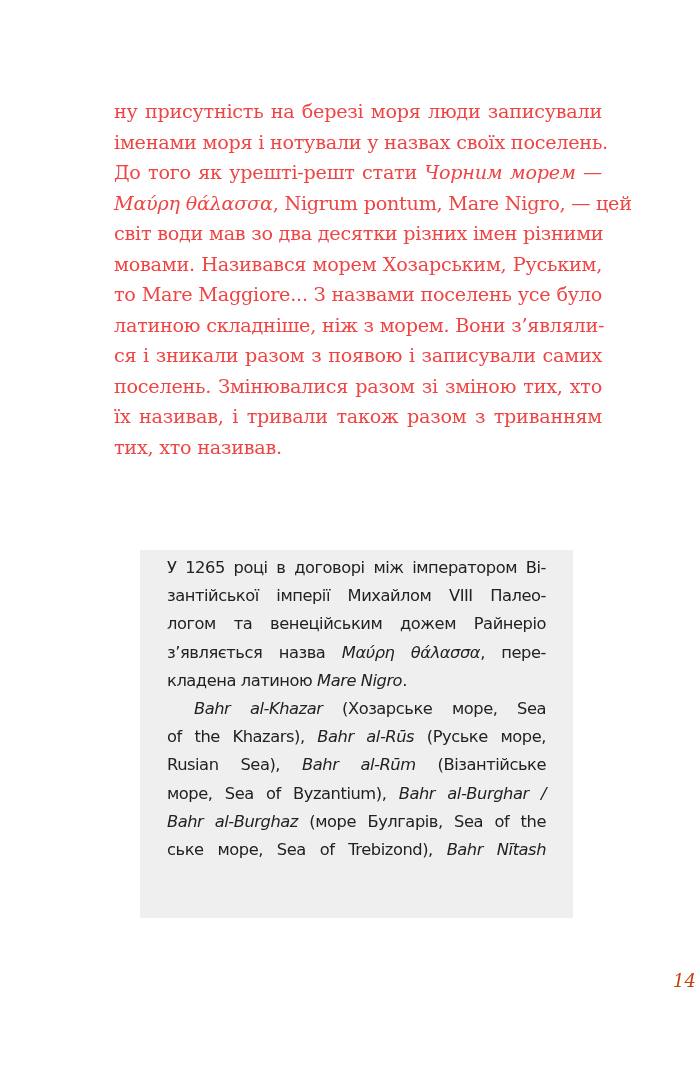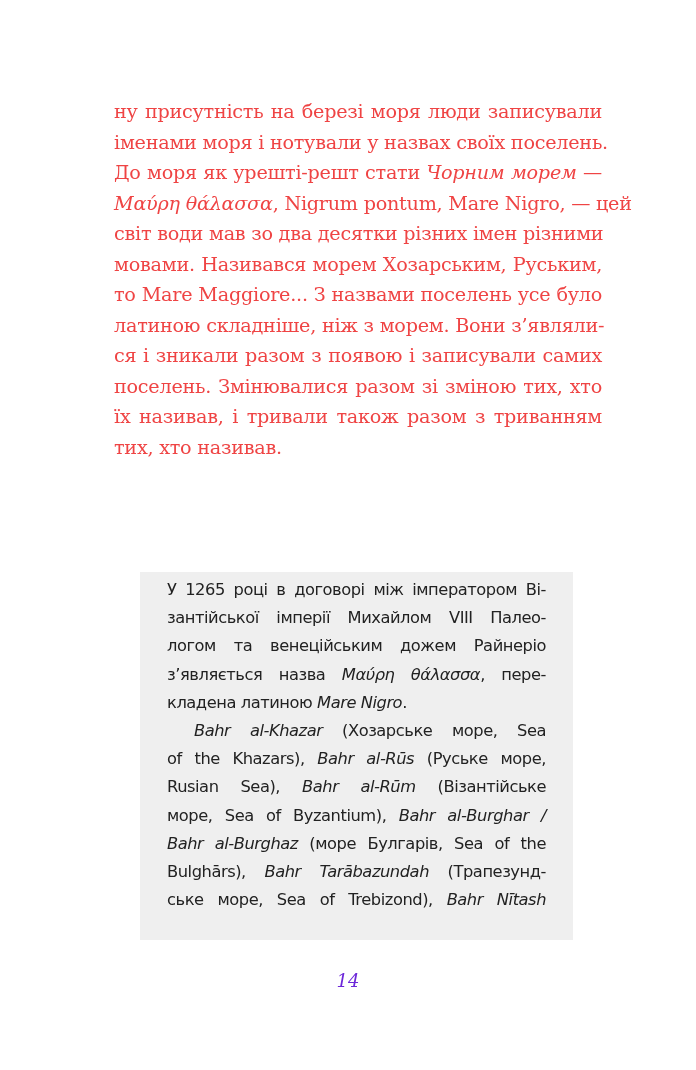--- a/index.html
+++ b/index.html
@@ -7,43 +7,42 @@
   .main {
     position: absolute; left: 114px; top: 97px; width: 488px;
     font-family: "DejaVu Serif", serif; font-size: 19.2px; line-height: 30.5px;
     color: #ef4444; letter-spacing: -0.25px;
   }
   .main .ln { display: block; white-space: nowrap; text-align: justify; text-align-last: justify; }
   .main .ln.last { text-align-last: left; }
   .sidebar {
     position: absolute; left: 140px; top: 550px; width: 433px; height: 368px;
     background: #efefef;
-    margin-top: 22px;
   }
   .sidebar .inner {
     position: absolute; left: 27px; top: 4px; width: 379px;
     font-family: "DejaVu Sans", sans-serif; font-size: 16.3px; line-height: 28.2px;
     color: #222; letter-spacing: -0.45px;
   }
   .sidebar .ln { display: block; white-space: nowrap; text-align: justify; text-align-last: justify; }
   .sidebar .ln.last { text-align-last: left; }
   .sidebar .ln.indent { padding-left: 27px; }
   i { font-style: italic; }
   .page-num {
-    position: absolute; left: 0; width: 696px; top: 970px; text-align: center;
-    font-family: "DejaVu Serif", serif; font-style: italic; font-size: 18px; color: #6d28d9;
+    position: absolute; left: 0; width: 696px; top: 970px; text-align: right;
+    font-family: "DejaVu Serif", serif; font-style: italic; font-size: 18px; color: #c2410c;
   }
 </style>
 </head>
 <body>
 
 <div class="main">
   <span class="ln">ну присутність на березі моря люди записували</span>
   <span class="ln">іменами моря і нотували у назвах своїх поселень.</span>
-  <span class="ln"><span>До моря як урешті-решт стати </span><i>Чорним морем</i><span> —</span></span>
+  <span class="ln"><span>До того як урешті-решт стати </span><i>Чорним морем</i><span> —</span></span>
   <span class="ln"><i>Μαύρη θάλασσα</i><span>, Nigrum pontum, Mare Nigro, — цей</span></span>
   <span class="ln">світ води мав зо два десятки різних імен різними</span>
   <span class="ln">мовами. Називався морем Хозарським, Руським,</span>
   <span class="ln">то Mare Maggiore... З назвами поселень усе було</span>
   <span class="ln">латиною складніше, ніж з морем. Вони з’являли-</span>
   <span class="ln">ся і зникали разом з появою і записували самих</span>
   <span class="ln">поселень. Змінювалися разом зі зміною тих, хто</span>
   <span class="ln">їх називав, і тривали також разом з триванням</span>
   <span class="ln last">тих, хто називав.</span>
 </div>
@@ -53,18 +52,17 @@
     <span class="ln">У 1265 році в договорі між імператором Ві-</span>
     <span class="ln">зантійської імперії Михайлом VIII Палео-</span>
     <span class="ln">логом та венеційським дожем Райнеріо</span>
     <span class="ln"><span>з’являється назва </span><i>Μαύρη θάλασσα</i><span>, пере-</span></span>
     <span class="ln last"><span>кладена латиною </span><i>Mare Nigro</i><span>.</span></span>
     <span class="ln indent"><i>Bahr al-Khazar</i><span> (Хозарське море, Sea</span></span>
     <span class="ln"><span>of the Khazars), </span><i>Bahr al-Rūs</i><span> (Руське море,</span></span>
     <span class="ln"><span>Rusian Sea), </span><i>Bahr al-Rūm</i><span> (Візантійське</span></span>
     <span class="ln"><span>море, Sea of Byzantium), </span><i>Bahr al-Burghar /</i></span>
     <span class="ln"><i>Bahr al-Burghaz</i><span> (море Булгарів, Sea of the</span></span>
-    <span class="ln"><span>Bulghārs), </span><i>Bahr Tarābazundah</i><span> (Трапезунд-</span></span>
     <span class="ln"><span>ське море, Sea of Trebizond), </span><i>Bahr Nītash</i></span>
   </div>
 </div>
 
 <div class="page-num">14</div>
 
 </body></html>

